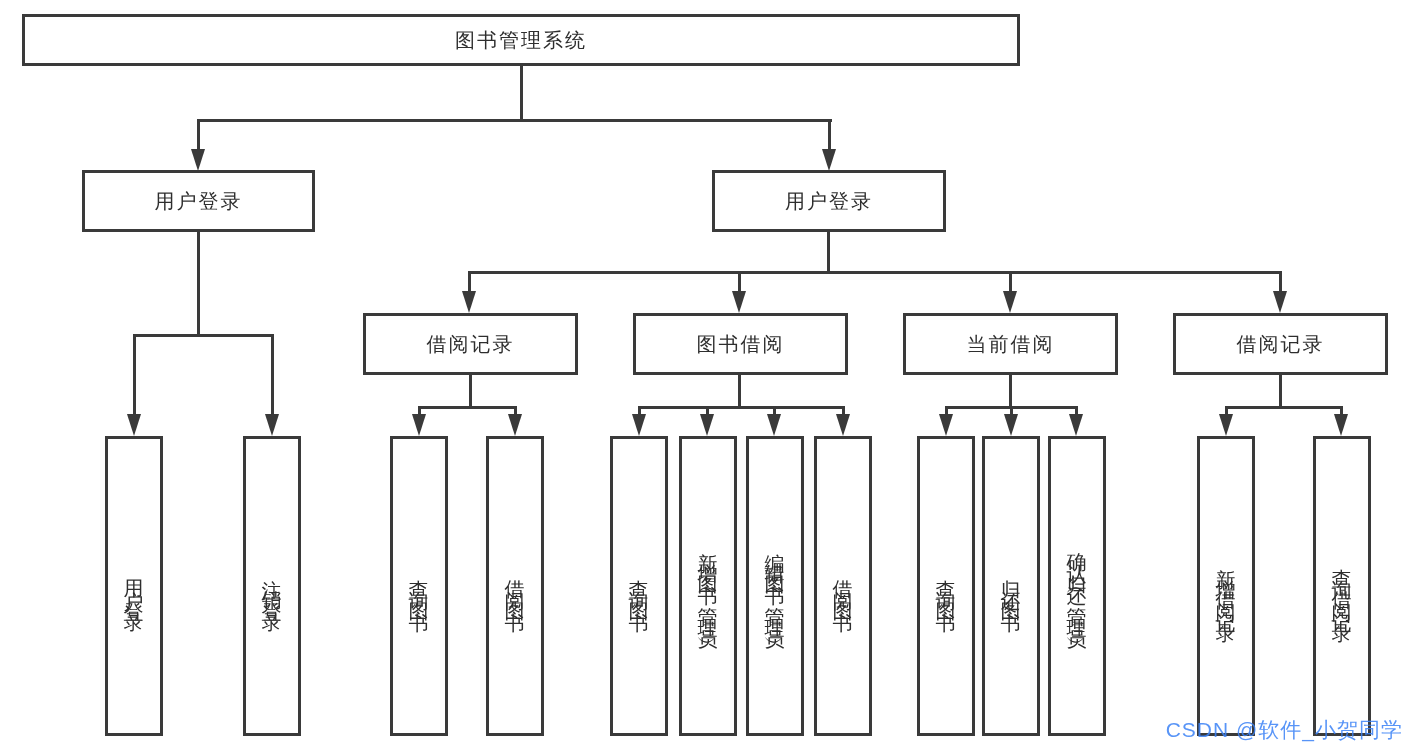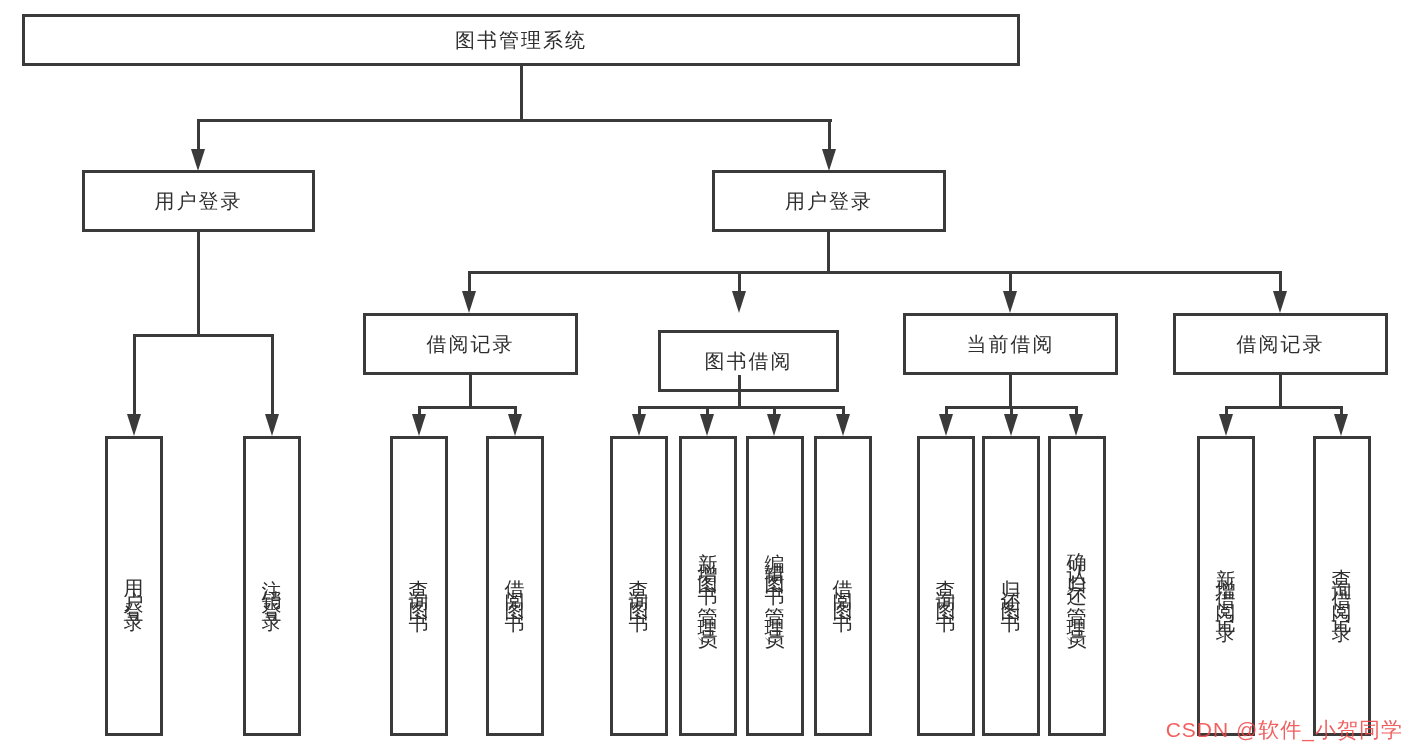--- a/index.html
+++ b/index.html
@@ -48,21 +48,21 @@
     position:absolute;width:0;height:0;
     border-left:7px solid transparent;
     border-right:7px solid transparent;
     border-top:22px solid var(--line);
   }
   .watermark{
     position:absolute;
     right:2px;
     bottom:3px;
     font-size:21px;
-    color:#ef4444;
+    color:#3b82f6;
     opacity:.85;
     letter-spacing:1px;
     z-index:10;
     white-space:nowrap;
   }
 </style>
 </head>
 <body>
 
 <div class="canvas">
@@ -99,21 +99,21 @@
   <div class="vl" style="left:738px;top:271px;height:22px;"></div>
   <div class="arrow" style="left:732px;top:291px;"></div>
   <div class="vl" style="left:1009px;top:271px;height:22px;"></div>
   <div class="arrow" style="left:1003px;top:291px;"></div>
   <div class="vl" style="left:1279px;top:271px;height:22px;"></div>
   <div class="arrow" style="left:1273px;top:291px;"></div>
 
   <div class="box hbox" style="left:363px;top:313px;width:215px;height:62px;">
     <span>借阅记录</span>
   </div>
-  <div class="box hbox" style="left:633px;top:330px;width:181px;height:62px;margin-left:25px;">
+  <div class="box hbox" style="left:633px;top:313px;width:215px;height:62px;">
     <span>图书借阅</span>
   </div>
   <div class="box hbox" style="left:903px;top:313px;width:215px;height:62px;">
     <span>当前借阅</span>
   </div>
   <div class="box hbox" style="left:1173px;top:313px;width:215px;height:62px;">
     <span>借阅记录</span>
   </div>
 
   <div class="vl" style="left:469px;top:375px;height:34px;"></div>

